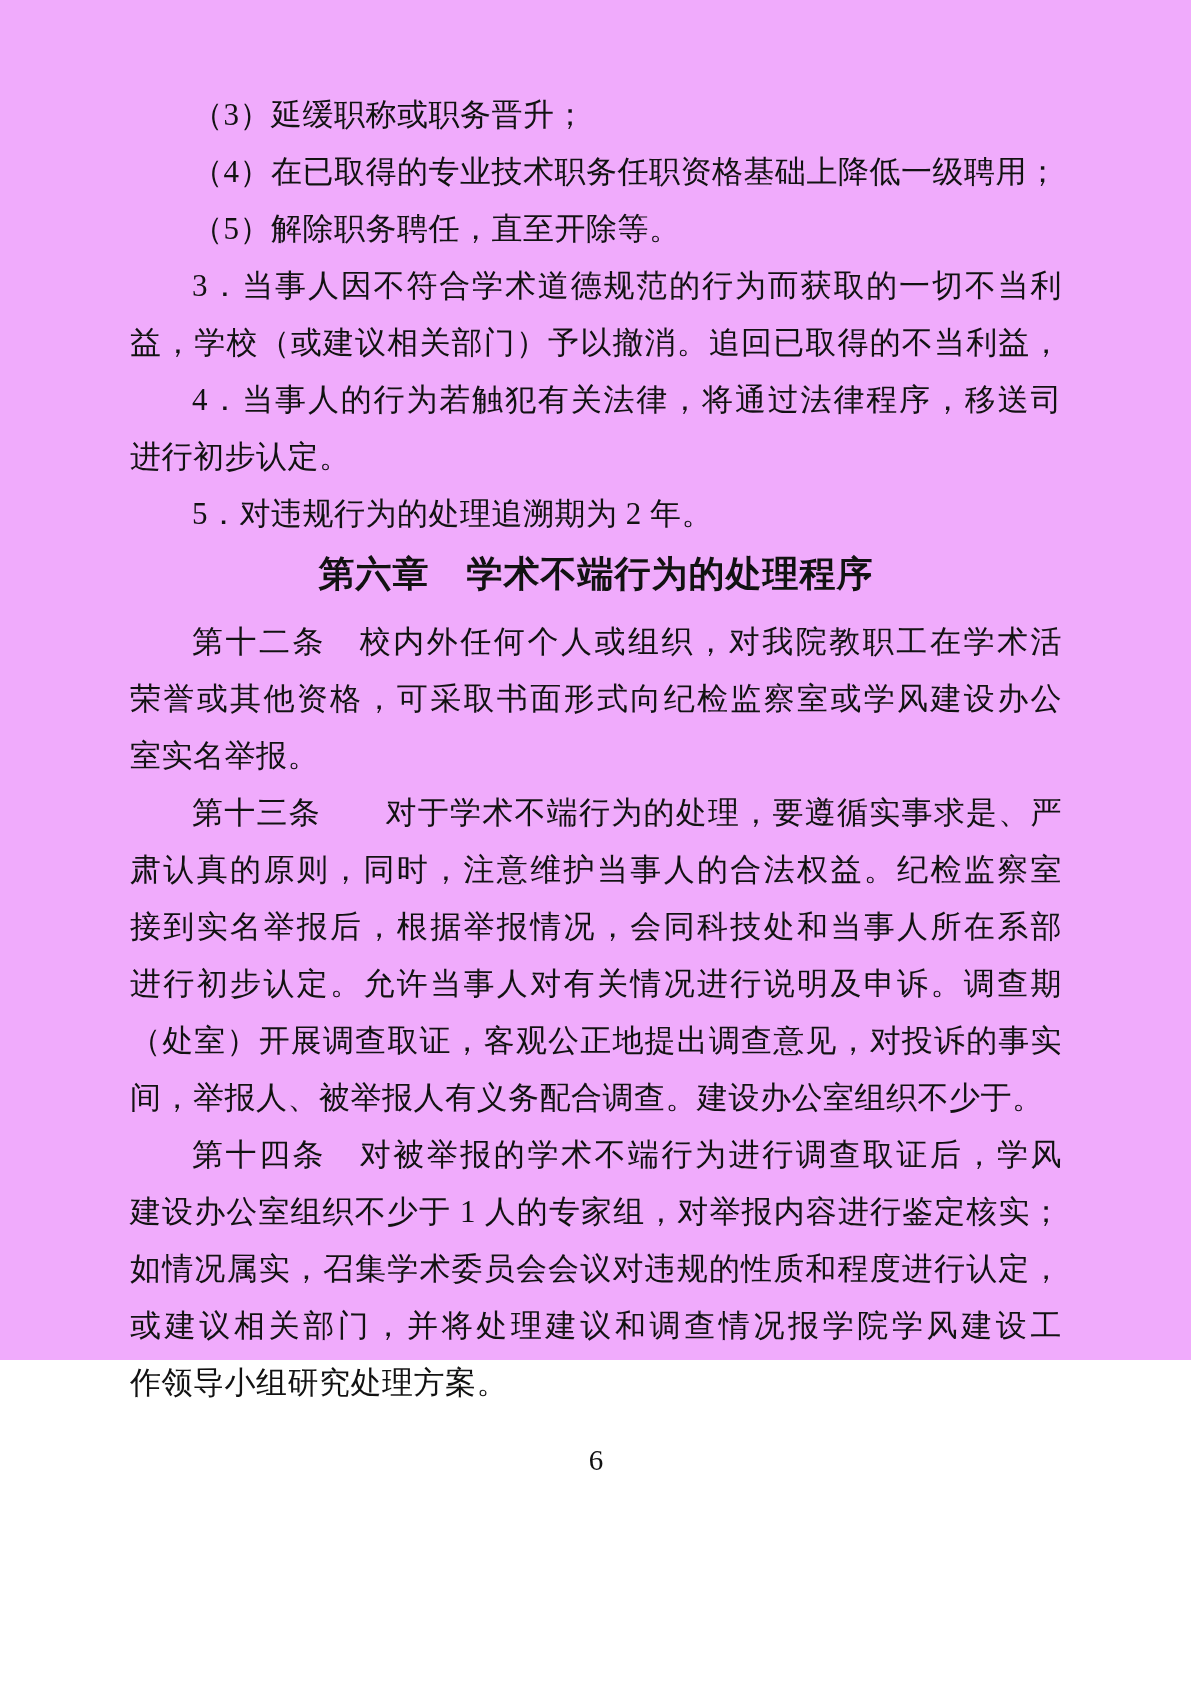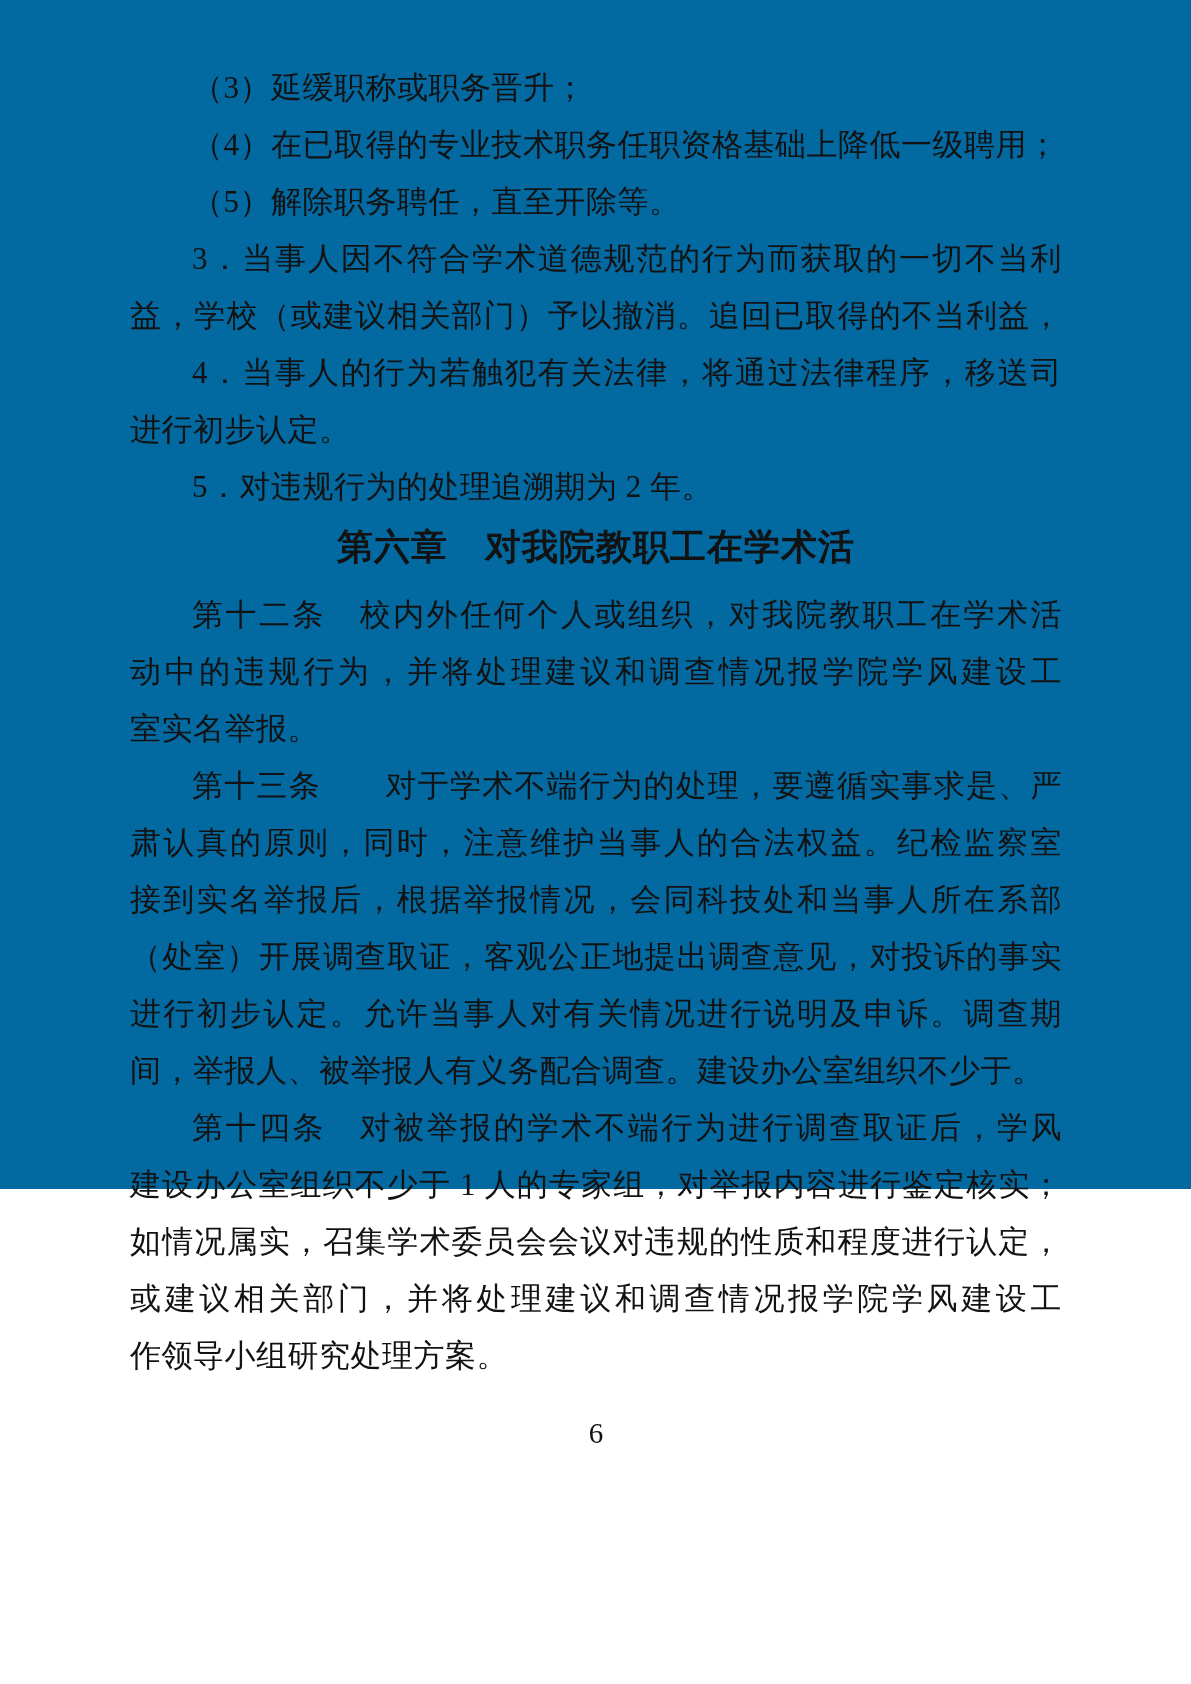--- a/index.html
+++ b/index.html
@@ -10,23 +10,23 @@
   body {
     width: 1191px;
     height: 1684px;
     position: relative;
     font-family: "Liberation Serif", "DejaVu Serif", serif;
     color: #121212;
   }
   .page {
     box-sizing: border-box;
     width: 1191px;
-    height: 1189px;
-    padding: 59px 129px 0 130px;
-    background: #0369a1;
+    height: 1360px;
+    padding: 86px 129px 0 130px;
+    background: #f0abfc;
   }
   .doc-line {
     font-size: 31px;
     line-height: 57px;
     white-space: normal;
     letter-spacing: 0.5px;
   }
   .indent {
     text-indent: 2em;
   }
@@ -56,30 +56,30 @@
 
   <div class="doc-line indent">（3）延缓职称或职务晋升；</div>
   <div class="doc-line indent">（4）在已取得的专业技术职务任职资格基础上降低一级聘用；</div>
   <div class="doc-line indent">（5）解除职务聘任，直至开除等。</div>
   <div class="doc-line indent fill">3．当事人因不符合学术道德规范的行为而获取的一切不当利</div>
   <div class="doc-line fill">益，学校（或建议相关部门）予以撤消。追回已取得的不当利益，</div>
   <div class="doc-line indent fill">4．当事人的行为若触犯有关法律，将通过法律程序，移送司</div>
   <div class="doc-line">进行初步认定。</div>
   <div class="doc-line indent">5．对违规行为的处理追溯期为 2 年。</div>
 
-  <div class="chapter-heading">第六章　对我院教职工在学术活</div>
+  <div class="chapter-heading">第六章　学术不端行为的处理程序</div>
 
   <div class="doc-line indent fill">第十二条　校内外任何个人或组织，对我院教职工在学术活</div>
-  <div class="doc-line fill">动中的违规行为，并将处理建议和调查情况报学院学风建设工</div>
+  <div class="doc-line fill">荣誉或其他资格，可采取书面形式向纪检监察室或学风建设办公</div>
   <div class="doc-line">室实名举报。</div>
   <div class="doc-line indent fill">第十三条　　对于学术不端行为的处理，要遵循实事求是、严</div>
   <div class="doc-line fill">肃认真的原则，同时，注意维护当事人的合法权益。纪检监察室</div>
   <div class="doc-line fill">接到实名举报后，根据举报情况，会同科技处和当事人所在系部</div>
+  <div class="doc-line fill">进行初步认定。允许当事人对有关情况进行说明及申诉。调查期</div>
   <div class="doc-line fill">（处室）开展调查取证，客观公正地提出调查意见，对投诉的事实</div>
-  <div class="doc-line fill">进行初步认定。允许当事人对有关情况进行说明及申诉。调查期</div>
   <div class="doc-line">间，举报人、被举报人有义务配合调查。建设办公室组织不少于。</div>
   <div class="doc-line indent fill">第十四条　对被举报的学术不端行为进行调查取证后，学风</div>
   <div class="doc-line fill">建设办公室组织不少于 1 人的专家组，对举报内容进行鉴定核实；</div>
   <div class="doc-line fill">如情况属实，召集学术委员会会议对违规的性质和程度进行认定，</div>
   <div class="doc-line fill">或建议相关部门，并将处理建议和调查情况报学院学风建设工</div>
   <div class="doc-line">作领导小组研究处理方案。</div>
 
   <div class="page-number">6</div>
 
 </div>

